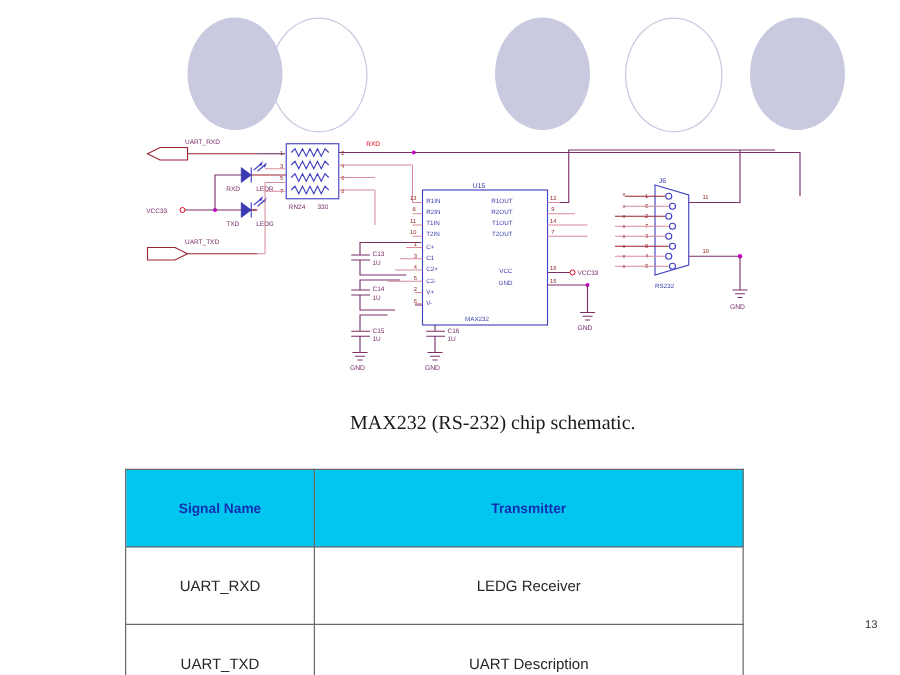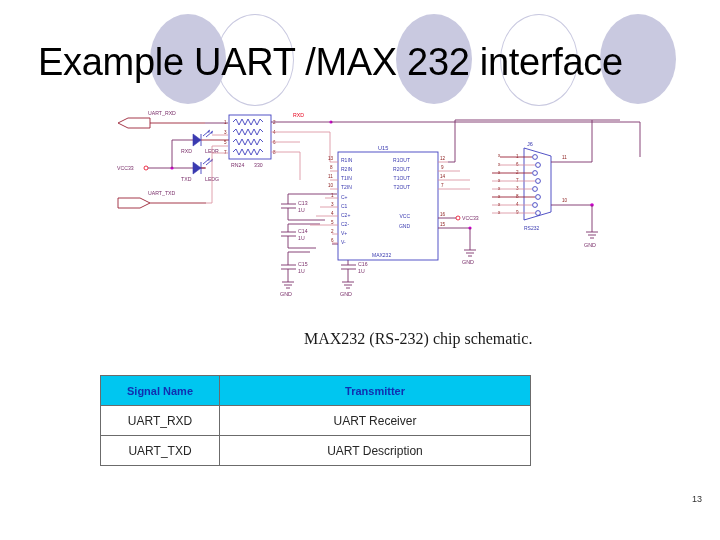--- a/index.html
+++ b/index.html
@@ -25,33 +25,33 @@
 
   
   .schematic{position:absolute;left:0;top:100px;width:720px;height:220px;}
   .schematic svg{display:block;}
 
   
   .caption{
     position:absolute;font-family:"Liberation Serif",serif;
     font-size:16px;color:#1a1a1a;white-space:nowrap;
   }
-  #caption-schematic{left:280px;top:330px;margin-left:24px;}
+  #caption-schematic{left:280px;top:330px;}
   #caption-table{left:290px;top:480px;}
 
   
   .pin-table{
     position:absolute;left:100px;top:375px;width:428px;
     border-collapse:collapse;border:1px solid #808080;
     table-layout:fixed;
   }
   .pin-table th,.pin-table td{
     border:1px solid #6b6b6b;
     font-family:"Liberation Sans",sans-serif;
-    text-align:center;height:29px;padding:0;
+    text-align:center;height:29px;padding:16px;
   }
   .pin-table th{
     background:#00c6f0;color:#1030b0;font-size:11px;font-weight:bold;
   }
   .pin-table td{background:#fff;color:#262626;font-size:12px;font-weight:400;}
   .col-sig{width:118px;}
   .col-desc{width:310px;}
 
   
   .page-num{
@@ -80,21 +80,20 @@
 <div id="slide">
 
   <div class="deco-band">
     <div class="deco-circle filled" style="left:150px;top:14px;width:76px;height:90px;"></div>
     <div class="deco-circle outline" style="left:216px;top:14px;width:76px;height:90px;"></div>
     <div class="deco-circle filled" style="left:396px;top:14px;width:76px;height:90px;"></div>
     <div class="deco-circle outline" style="left:500px;top:14px;width:76px;height:90px;"></div>
     <div class="deco-circle filled" style="left:600px;top:14px;width:76px;height:90px;"></div>
   </div>
 
-  <div class="slide-title">Example UART /MAX 232 interface</div>
 
   <div class="schematic">
   <svg width="720" height="220" viewBox="0 0 720 220" xmlns="http://www.w3.org/2000/svg">
 
     <g>
       <path class="w-red" d="M118 23 L128 18 L150 18 L150 28 L128 28 Z"></path>
       <path class="w-red" d="M150 23 L205 23"></path>
       <text class="t-net" x="148" y="15">UART_RXD</text>
     </g>
     <g>
@@ -320,21 +319,21 @@
   <table class="pin-table">
     <thead>
       <tr>
         <th class="col-sig">Signal Name</th>
         <th class="col-desc">Transmitter</th>
       </tr>
     </thead>
     <tbody>
       <tr>
         <td>UART_RXD</td>
-        <td>UART Receiver</td>
+        <td>LEDG Receiver</td>
       </tr>
       <tr>
         <td>UART_TXD</td>
         <td>UART Description</td>
       </tr>
     </tbody>
   </table>
 
 
   <div class="page-num">13</div>

